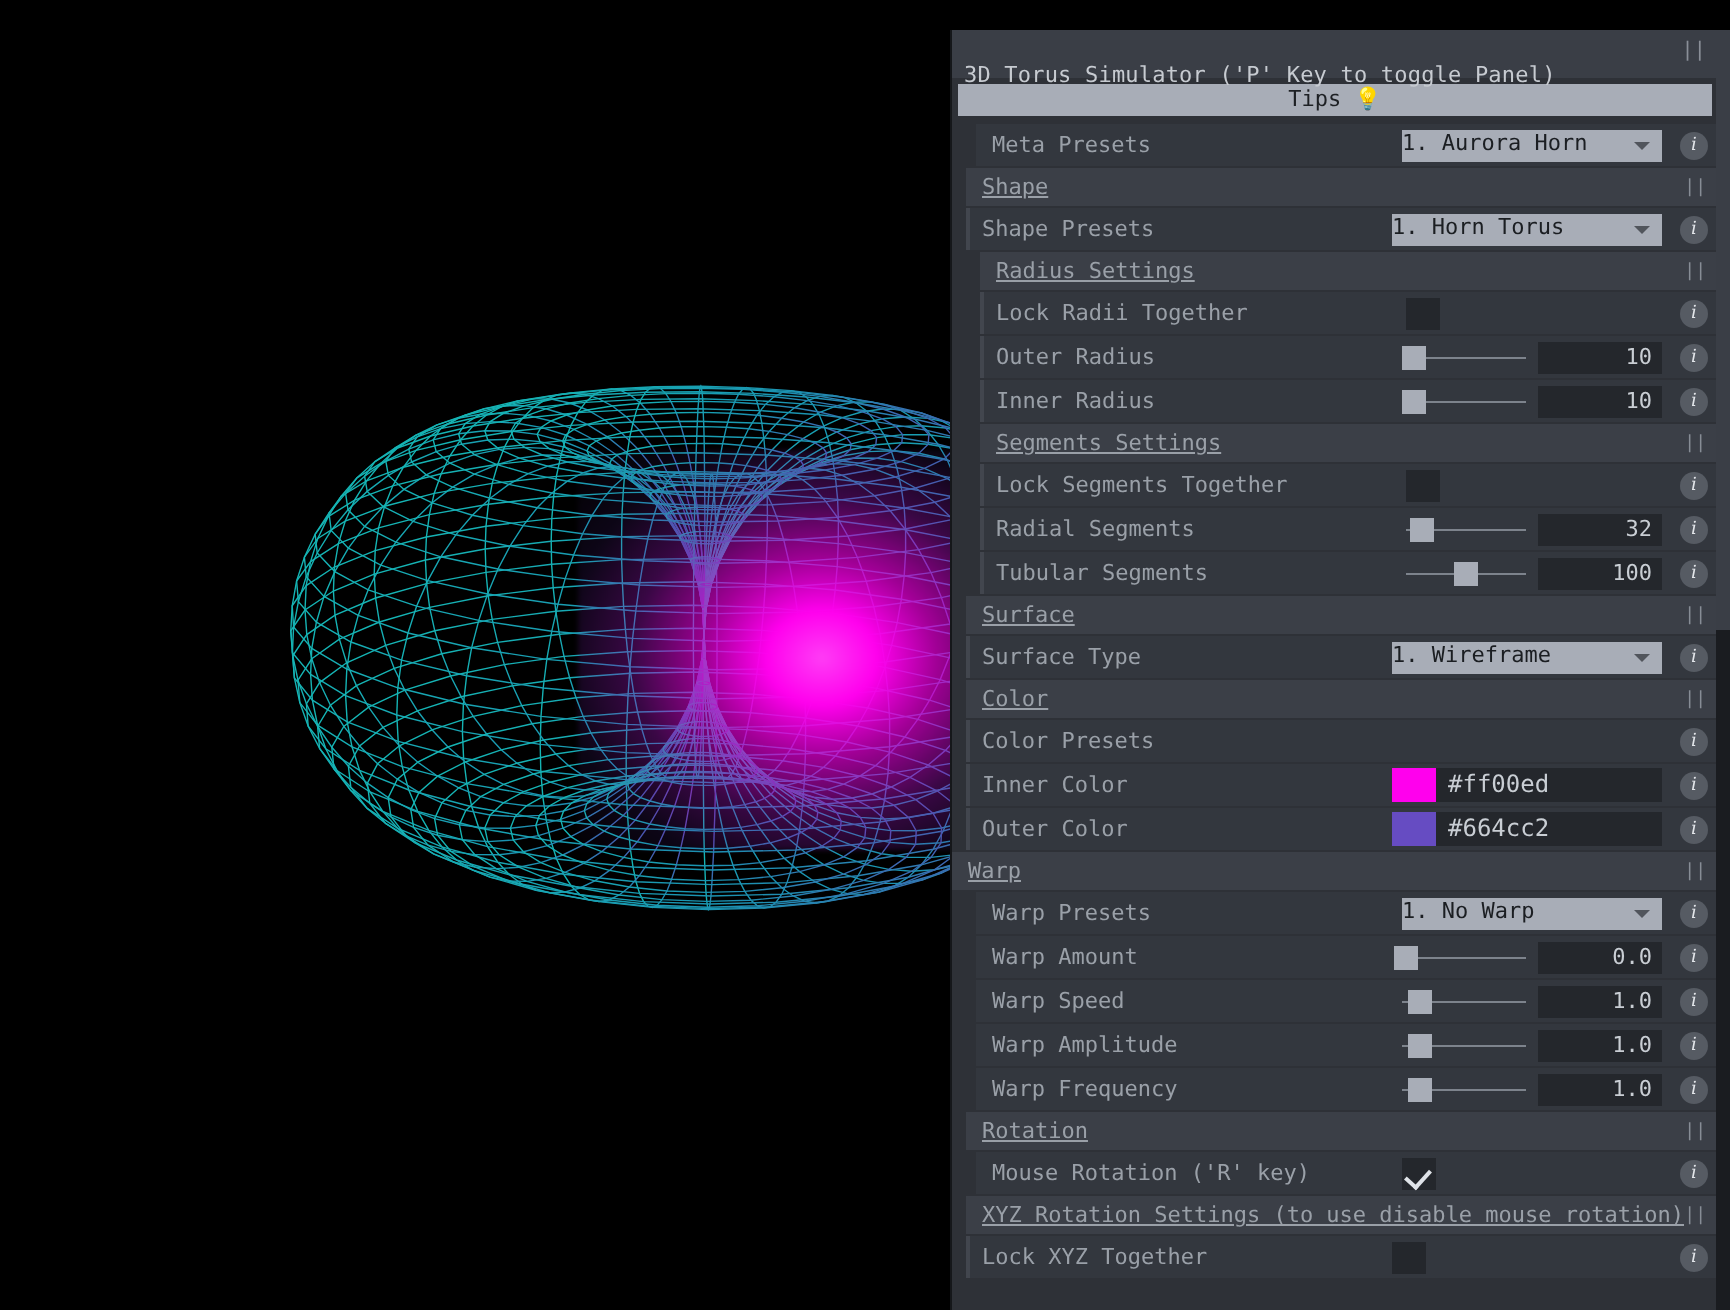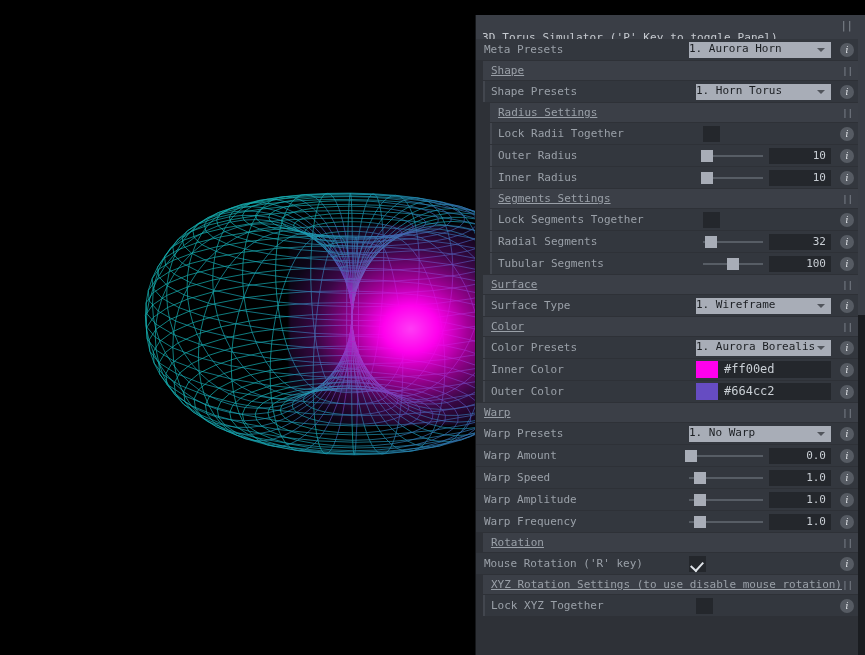--- a/index.html
+++ b/index.html
@@ -69,21 +69,21 @@
   .tips-bar .bulb{ color:#f3c63d; }
 
   
   .row{
     display:flex; align-items:center;
     height:21px;
     background:#33373e;
     margin-bottom:1px;
     position:relative;
   }
-  .row.d0{ margin-left:0;  }
+  .row.d0{ margin-left:12px;  }
   .row.d1{ margin-left:7px; }
   .row.d2{ margin-left:14px; }
 
   .sect{
     display:flex; align-items:center;
     height:19px;
     background:#3b3f47;
     margin-bottom:1px;
     color:#cfd3d9;
     position:relative;
@@ -337,20 +337,24 @@
 </div>
 
 <div id="panel">
   <div id="panel-inner">
 
     <div class="titlebar">
       <span>3D Torus Simulator ('P' Key to toggle Panel)</span>
       <span class="grip">||</span>
     </div>
 
+    <div class="tips-bar">
+      <span>Tips</span>
+      <span class="bulb">💡</span>
+    </div>
 
     <div class="row d0">
       <span class="lbl">Meta Presets</span>
       <div class="ctrl">
         <div class="dropdown">
           <span>1. Aurora Horn</span>
           <span class="caret"></span>
         </div>
       </div>
       <span class="info">i</span>
@@ -471,26 +475,20 @@
     </div>
 
     <div class="sect d1">
       <span class="lbl">Color</span>
       <span class="grip">||</span>
     </div>
 
     <div class="row d1">
       <span class="guide"></span>
       <span class="lbl">Color Presets</span>
-      <div class="ctrl">
-        <div class="dropdown">
-          <span>1. Aurora Borealis</span>
-          <span class="caret"></span>
-        </div>
-      </div>
       <span class="info">i</span>
     </div>
 
     <div class="row d1">
       <span class="guide"></span>
       <span class="lbl">Inner Color</span>
       <div class="ctrl">
         <span class="swatch" style="background-color: rgb(255, 0, 237);"></span>
         <span class="hexbox">#ff00ed</span>
       </div>

